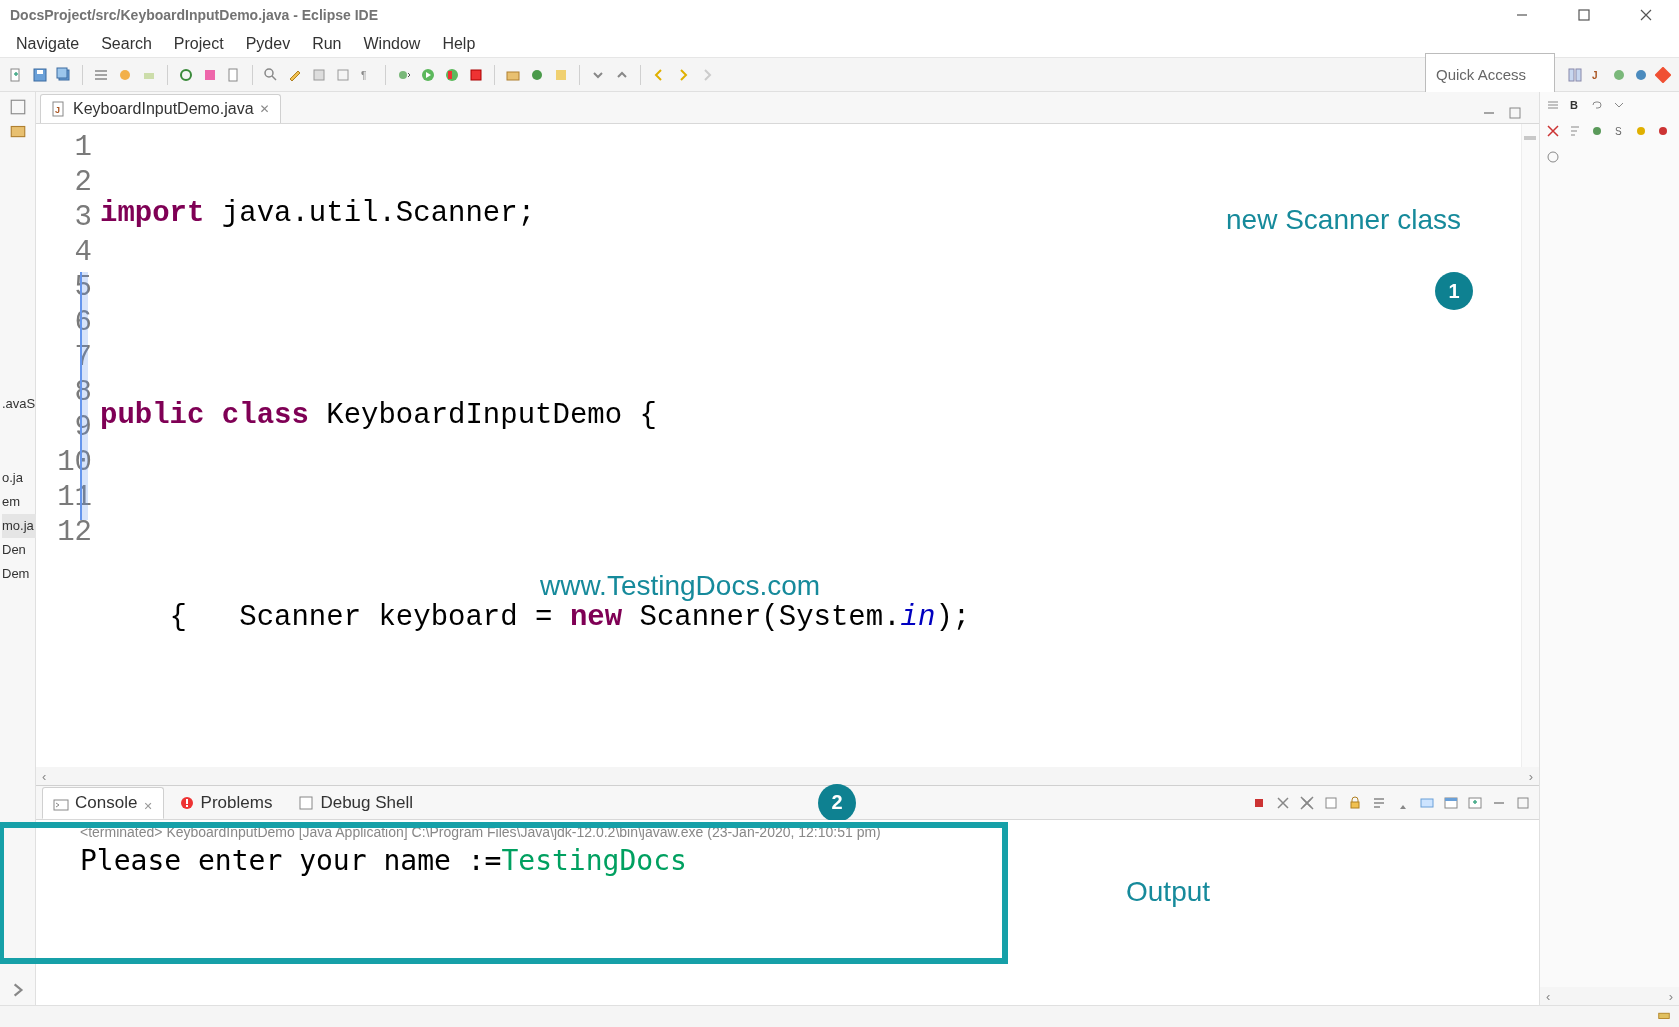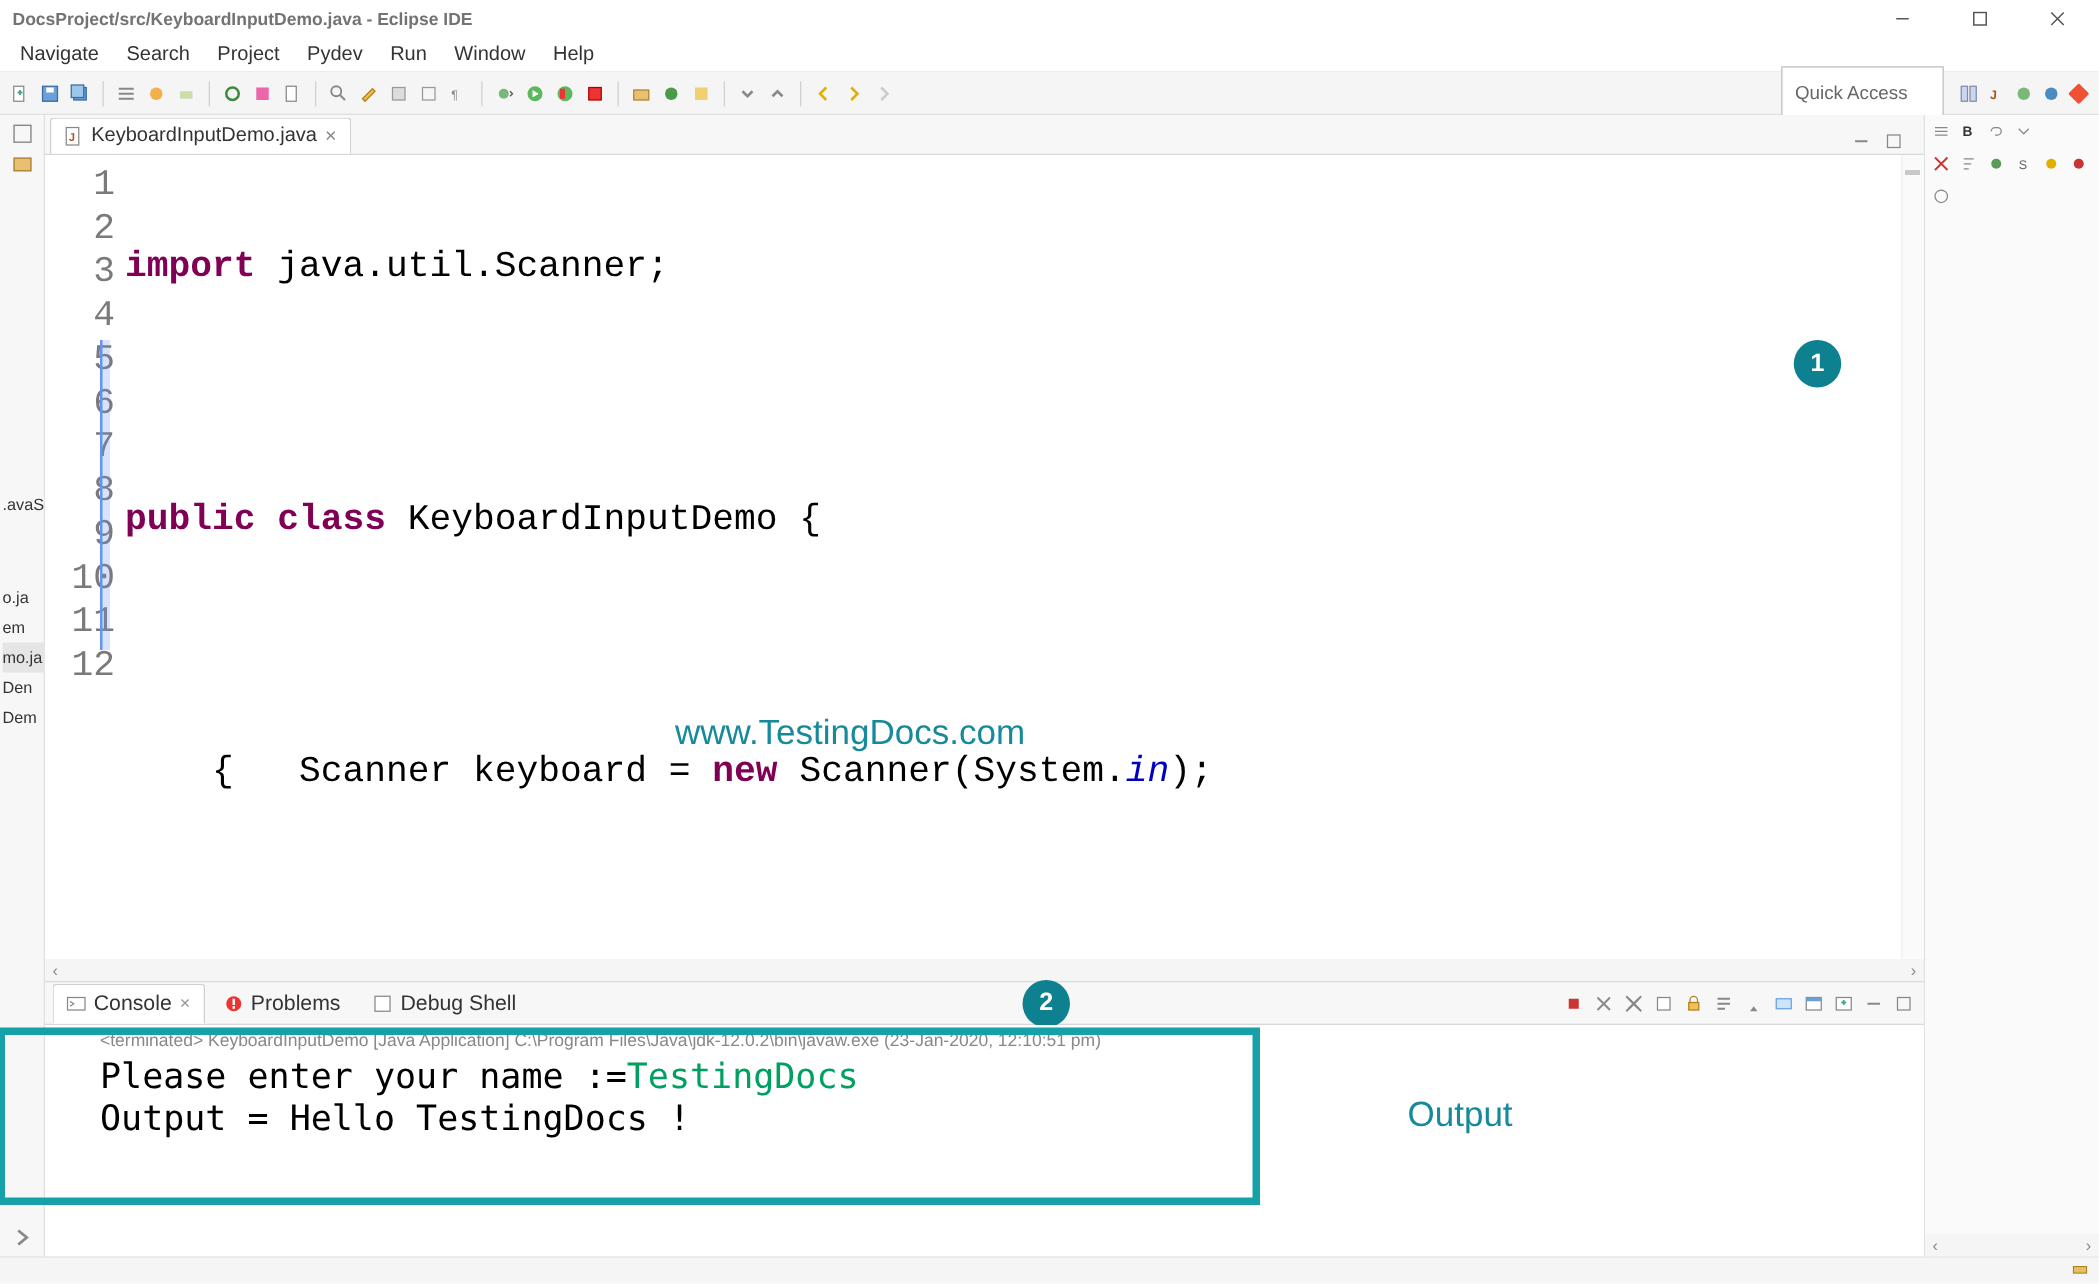--- a/index.html
+++ b/index.html
@@ -58,21 +58,21 @@
   .hscroll { height: 18px; background: #f5f5f5; display: flex; align-items: center; justify-content: space-between; padding: 0 6px; }
   .hscroll .arrow { color: #888; }
   
   .outline-col { width: 140px; background: #fafafa; border-left: 1px solid #e0e0e0; display: flex; flex-direction: column; }
   .outline-toolbar { display: flex; flex-wrap: wrap; gap: 4px; padding: 4px; }
   .outline-toolbar .tbtn { width: 18px; height: 18px; }
   
   .bottom-views { height: 220px; border-top: 1px solid #d0d0d0; display: flex; flex-direction: column; position: relative; }
   .btabs { height: 34px; display: flex; align-items: center; gap: 4px; padding: 0 6px; background: #f7f7f7; border-bottom: 1px solid #d8d8d8; }
   .btabs .btab { display: flex; align-items: center; gap: 6px; padding: 5px 10px; border: 1px solid transparent; border-radius: 3px 3px 0 0; font-size: 17px; color: #333; }
-  .btabs .btab.active { background: #fff; border-color: #d0d0d0; border-bottom: 1px solid #fff; }
+  .btabs .btab.active { background: #fff; border-color: #d0d0d0; border-bottom: 1px solid #fff; align-items: flex-end; }
   .btabs .tab-icon { width: 16px; height: 16px; }
   .btabs .right { margin-left: auto; display: flex; gap: 4px; }
   .console-body { flex: 1; position: relative; padding: 4px 10px 4px 44px; font-family: Consolas, monospace; font-size: 28px; background: #fff; }
   .console-body .terminated { font-size: 14px; color: #888; font-family: sans-serif; margin-bottom: 4px; white-space: nowrap; overflow: hidden; text-overflow: ellipsis; }
   .console-body .line { height: 34px; line-height: 34px; white-space: pre; }
   .console-body .user-in { color: #00a060; }
   
   .console-highlight-box { position: absolute; border: 6px solid #16a0a8; pointer-events: none; }
   
   .statusbar { height: 22px; background: #f5f5f5; border-top: 1px solid #e0e0e0; display: flex; align-items: center; padding: 0 8px; font-size: 12px; color: #555; }
@@ -363,20 +363,21 @@
         <div class="line"></div>
         <div class="line"><span class="pln">    {   Scanner keyboard = </span><span class="kw">new</span><span class="pln"> Scanner(System.</span><span class="fld">in</span><span class="pln">);</span></div>
         
         
         
         
         
         
 
         
+        <div class="anno-text" style="top:80px; right:60px;">new Scanner class</div>
         <div class="anno-badge" style="top:148px; right:48px;">1</div>
         <div class="anno-text" style="top:446px; left:440px;">www.TestingDocs.com</div>
       </div>
       <div class="overview">
         <div class="mark" style="top:12px"></div>
       </div>
     </div>
     <div class="hscroll">
       <span class="arrow">‹</span>
       <span class="arrow">›</span>
@@ -471,21 +472,20 @@
               <svg viewBox="0 0 16 16">
                 <rect x="3" y="3" width="10" height="10" fill="none" stroke="#888"></rect>
               </svg>
             </div>
         </div>
       </div>
 
       <div class="console-body">
         <div class="terminated">&lt;terminated&gt; KeyboardInputDemo [Java Application] C:\Program Files\Java\jdk-12.0.2\bin\javaw.exe (23-Jan-2020, 12:10:51 pm)</div>
         <div class="line"><span>Please enter your name :=</span><span class="user-in">TestingDocs</span></div>
-        <div class="line">Output = Hello TestingDocs !</div>
 
         <div class="console-highlight-box" style="left:-38px; top:2px; width:1010px; height:142px;"></div>
         <div class="anno-text" style="position:absolute; top:56px; left:1090px;text-align:right;">Output</div>
       </div>
     </div>
 
   </div>
 
   <div class="outline-col">
     <div class="outline-toolbar">

